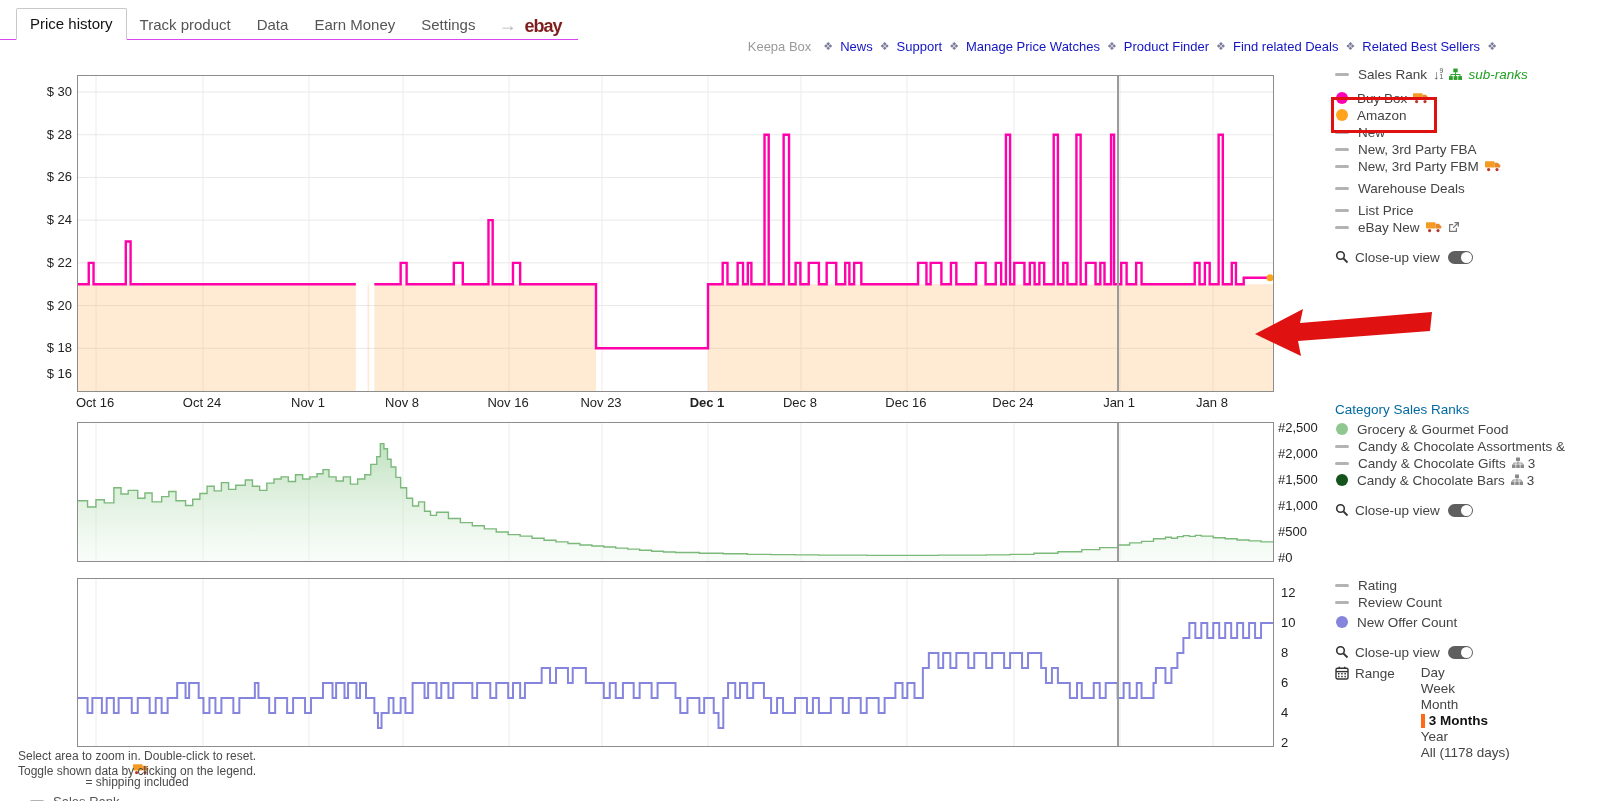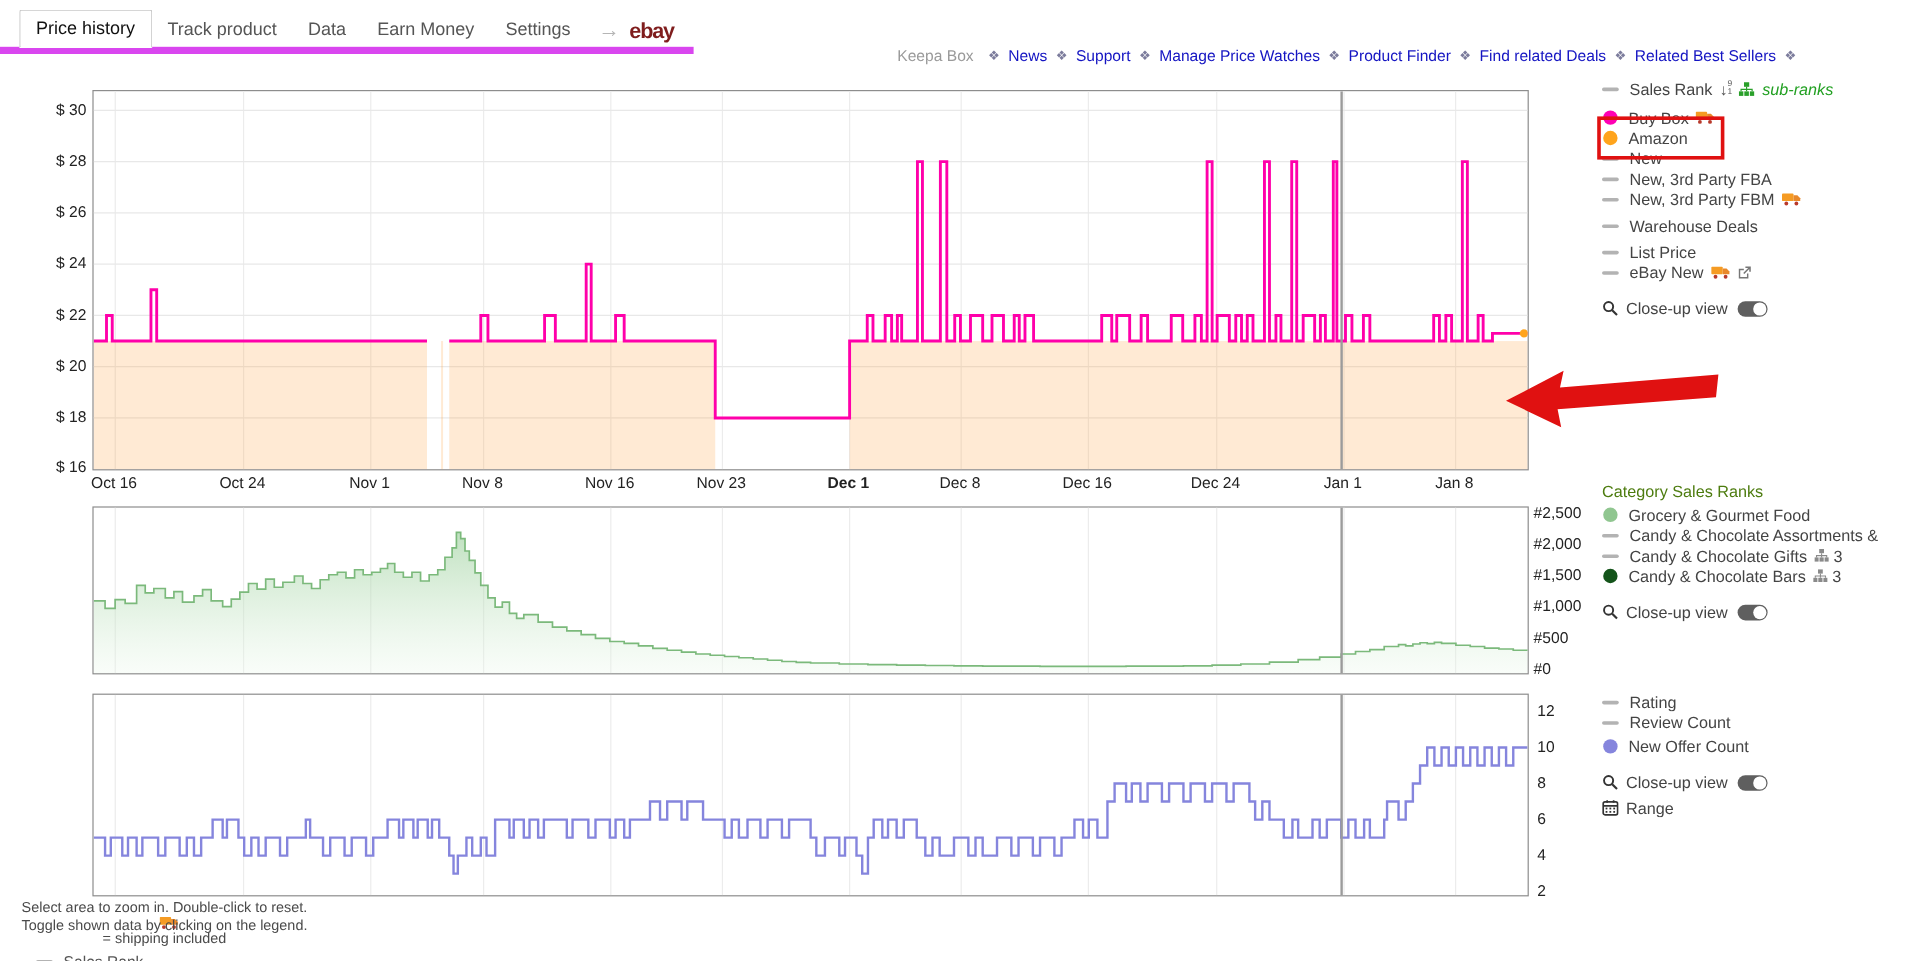--- a/index.html
+++ b/index.html
@@ -1,21 +1,21 @@
 <!DOCTYPE html>
 <html><head>
 <meta charset="utf-8">
 <style>
   html,body{margin:0;padding:0;background:#fff;}
   body{width:1600px;height:801px;overflow:hidden;position:relative;
        font-family:"Liberation Sans", sans-serif;color:#333;}
   .abs{position:absolute;}
   
   .tabbar{position:absolute;top:9px;left:0;width:578px;height:30px;
-          border-bottom:6px solid #d946ef;display:flex;align-items:flex-end;}
+          border-bottom:1px solid #d946ef;display:flex;align-items:flex-end;}
   .tab{font-size:15px;color:#555;padding:0 13px;height:28px;line-height:28px;cursor:pointer;white-space:nowrap;}
   .tab.active{background:#fff;border:1px solid #c9c9c9;border-bottom:1px solid #fff;
               color:#111;height:30px;line-height:30px;margin-bottom:-1px;border-radius:2px 2px 0 0;}
   .tab-arrow{font-size:18px;color:#b5b5b5;padding:0 8px 3px 10px;}
   .ebay-logo{font-size:18px;font-weight:bold;color:#7f1d1d;letter-spacing:-1px;padding-bottom:2px;}
   
   .navlinks{position:absolute;top:39px;left:762px;width:740px;display:flex;align-items:center;
             font-size:13px;white-space:nowrap;justify-content:flex-end;}
   .navlinks .muted{color:#9a9a9a;margin-right:7px;}
   .navlinks a{color:#1414c2;text-decoration:none;margin:0 2px;cursor:pointer;}
@@ -42,21 +42,21 @@
   .gap8{margin-bottom:8px;}
   .gap6{margin-bottom:6px;}
   .gap14{margin-bottom:14px;}
   .subranks{color:#22a022;font-style:italic;margin-left:6px;}
   .sorticon{display:inline-flex;align-items:center;color:#555;margin-left:6px;font-size:13px;}
   .s91{display:inline-flex;flex-direction:column;font-size:7px;line-height:6px;font-style:normal;color:#555;}
   .icon{display:inline-flex;flex:none;margin-right:6px;}
   .icon.after{margin:0 0 0 6px;}
   .toggle{width:25px;height:13px;border-radius:8px;background:#5f5f5f;position:relative;margin-left:8px;flex:none;cursor:pointer;}
   .toggle::after{content:"";position:absolute;right:1px;top:1px;width:11px;height:11px;border-radius:50%;background:#fff;}
-  .cat-title{color:#4d7c0f;font-size:13.5px;height:16px;margin-bottom:3px;}
+  .cat-title{color:#0369a1;font-size:13.5px;height:16px;margin-bottom:3px;}
   .badge{margin-left:4px;color:#444;}
   .rangewrap{display:flex;align-items:flex-start;}
   .range-opts{margin-left:26px;}
   .ropt{height:16px;line-height:16px;cursor:pointer;position:relative;}
   .ropt.sel{font-weight:bold;color:#111;padding-left:8px;}
   .ropt.sel::before{content:"";position:absolute;left:0;top:1px;width:4px;height:14px;background:#ff6a1a;}
   
   .red-box{position:absolute;left:1331px;top:97px;width:100px;height:30px;
            border:3px solid #e01111;pointer-events:none;}
   
@@ -131,21 +131,21 @@
     </svg>
 </div>
 <div class="ylabels left" id="ylab-0" style="left:28px;top:75px;width:44px;height:315px;">
     <span style="top: 16.0169px;">$ 30</span>
     <span style="top: 58.7288px;">$ 28</span>
     <span style="top: 101.441px;">$ 26</span>
     <span style="top: 144.153px;">$ 24</span>
     <span style="top: 186.864px;">$ 22</span>
     <span style="top: 229.576px;">$ 20</span>
     <span style="top: 272.288px;">$ 18</span>
-    <span style="top: 314px;">$ 16</span>
+    <span style="top: 298px;">$ 16</span>
   </div>
 <div class="xlabels" id="xlab-0" style="left:77px;top:395px;width:1195px;">
     <span style="left: 18.0445px;">Oct 16</span>
     <span style="left: 124.997px;">Oct 24</span>
     <span style="left: 230.994px;">Nov 1</span>
     <span style="left: 325.04px;">Nov 8</span>
     <span style="left: 431.036px;">Nov 16</span>
     <span style="left: 524.008px;">Nov 23</span>
     <span style="left: 630.004px; font-weight: bold;">Dec 1</span>
     <span style="left: 722.975px;">Dec 8</span>
@@ -407,20 +407,28 @@
               <rect x="6.2" y="7" width="1.5" height="1.5"></rect>
               <rect x="9.4" y="7" width="1.5" height="1.5"></rect>
               <rect x="3" y="9.8" width="1.5" height="1.5"></rect>
               <rect x="6.2" y="9.8" width="1.5" height="1.5"></rect>
               <rect x="9.4" y="9.8" width="1.5" height="1.5"></rect>
             </g>
           </svg>
       </span>
       <span>Range</span>
     </div>
+    <div class="range-opts">
+      <div class="ropt">Day</div>
+      <div class="ropt">Week</div>
+      <div class="ropt">Month</div>
+      <div class="ropt sel">3 Months</div>
+      <div class="ropt">Year</div>
+      <div class="ropt">All (1178 days)</div>
+    </div>
   </div>
 </div>
 
 <div class="footer foot-inline" style="top:749px;flex-direction:column;">
   <span>Select area to zoom in. Double-click to reset.</span>
   <span class="icon" style="margin:0 5px 0 12px;">
     <svg width="16" height="12" viewBox="0 0 20 14">
         <rect x="0" y="1" width="12" height="8" rx="1" fill="#f59b23"></rect>
         <path d="M12 3h4l3 3v3h-7z" fill="#e8882a"></path>
         <circle cx="4.5" cy="11.5" r="2" fill="#b8392b"></circle>

